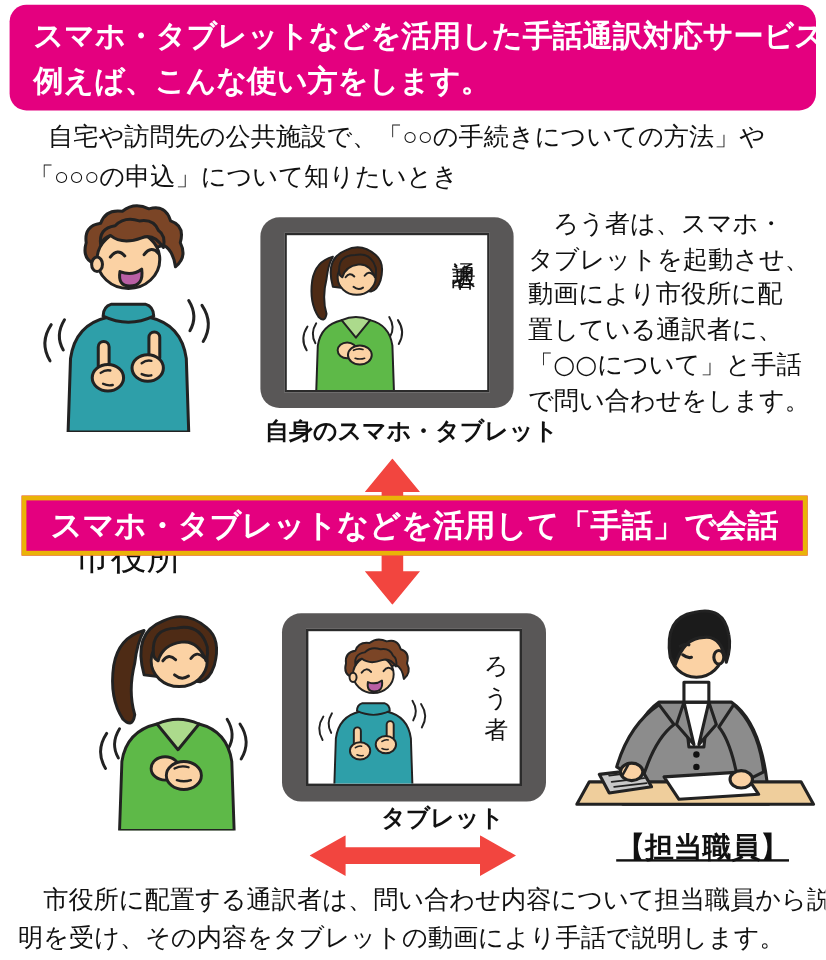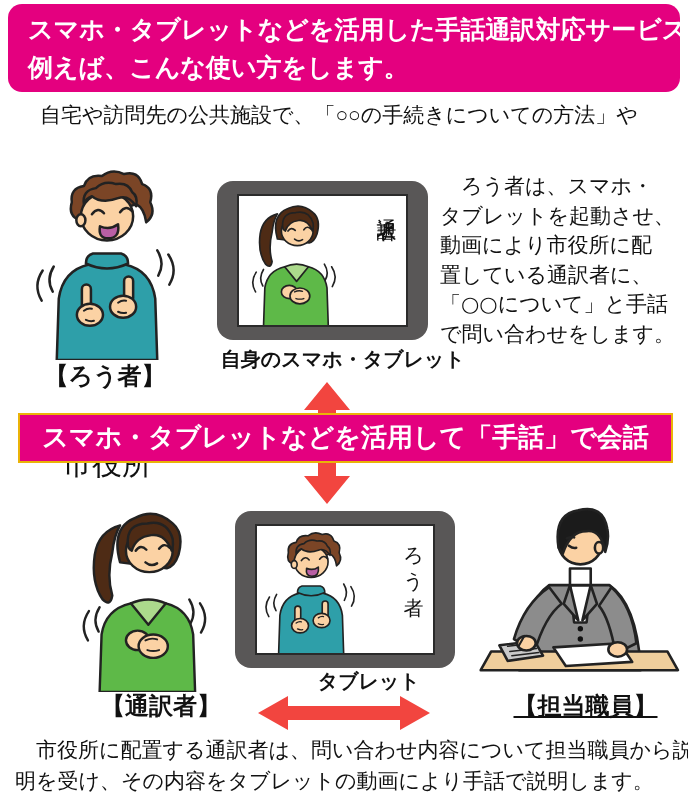--- a/index.html
+++ b/index.html
@@ -31,21 +31,21 @@
   .caption{font-size:20px;font-weight:bold;text-align:right;white-space:nowrap;}
   .cap1{left:180px;top:346px;width:285px;}
   .cap2{left:270px;top:668px;width:150px;}
 
   .desc{left:440px;top:172px;width:250px;font-size:21px;line-height:29.5px;white-space:nowrap;}
 
   .arrow-v{left:304px;top:382px;z-index:1;}
   .arrow-h{left:258px;top:696px;}
 
   .banner{left:18px;top:413px;width:655px;height:50px;background:#E4007F;
-          border:2px solid #eab308;box-sizing:border-box;color:#fff;font-weight:bold;
+          border:4px solid #eab308;box-sizing:border-box;color:#fff;font-weight:bold;
           font-size:26px;line-height:44px;text-align:center;white-space:nowrap;z-index:2;}
 
   .cityhall{left:62px;top:444px;font-size:30px;font-weight:normal;white-space:nowrap;}
 
   .fig{display:block;}
   .fig-deaf{left:25px;top:164px;width:160px;height:196px;}
   .fig-interp{left:55px;top:502px;width:175px;height:190px;}
   .fig-staff{left:462px;top:500px;width:218px;height:192px;}
 
   .footer{left:15px;top:735px;font-size:21px;line-height:31px;white-space:nowrap;}
@@ -126,26 +126,26 @@
 
 <div class="page">
 
   <div class="abs header">
     <div>スマホ・タブレットなどを活用した手話通訳対応サービス</div>
     <div>例えば、こんな使い方をします。</div>
   </div>
 
   <div class="abs intro">
     <div class="l1">自宅や訪問先の公共施設で、「○○の手続きについての方法」や</div>
+    <div>「○○○の申込」について知りたいとき</div>
   </div>
 
   <svg class="abs fig fig-deaf" viewBox="0 0 150 195">
     <use href="#man-sign" xlink:href="#man-sign"></use>
   </svg>
-  <div class="abs plabel lbl-rosha">【ろう者】</div>
 
   <div class="abs tablet tablet1">
     <div class="screen">
       <svg class="fig" viewBox="0 0 150 195">
         <use href="#woman-sign" xlink:href="#woman-sign"></use>
       </svg>
       <div class="vlabel">通訳者</div>
     </div>
   </div>
   <div class="abs caption cap1">自身のスマホ・タブレット</div>
@@ -163,21 +163,20 @@
     <polygon points="23,0 46,28 32,28 32,94 46,94 23,122 0,94 14,94 14,28 0,28" fill="#F2453F"></polygon>
   </svg>
 
   <div class="abs banner">スマホ・タブレットなどを活用して「手話」で会話</div>
 
   <div class="abs cityhall">市役所</div>
 
   <svg class="abs fig fig-interp" viewBox="0 0 150 195">
     <use href="#woman-sign" xlink:href="#woman-sign"></use>
   </svg>
-  <div class="abs plabel lbl-interp">【通訳者】</div>
 
   <div class="abs tablet tablet2">
     <div class="screen">
       <svg class="fig" viewBox="0 0 150 195">
         <use href="#man-sign" xlink:href="#man-sign"></use>
       </svg>
       <div class="vlabel">ろう者</div>
     </div>
   </div>
   <div class="abs caption cap2">タブレット</div>

